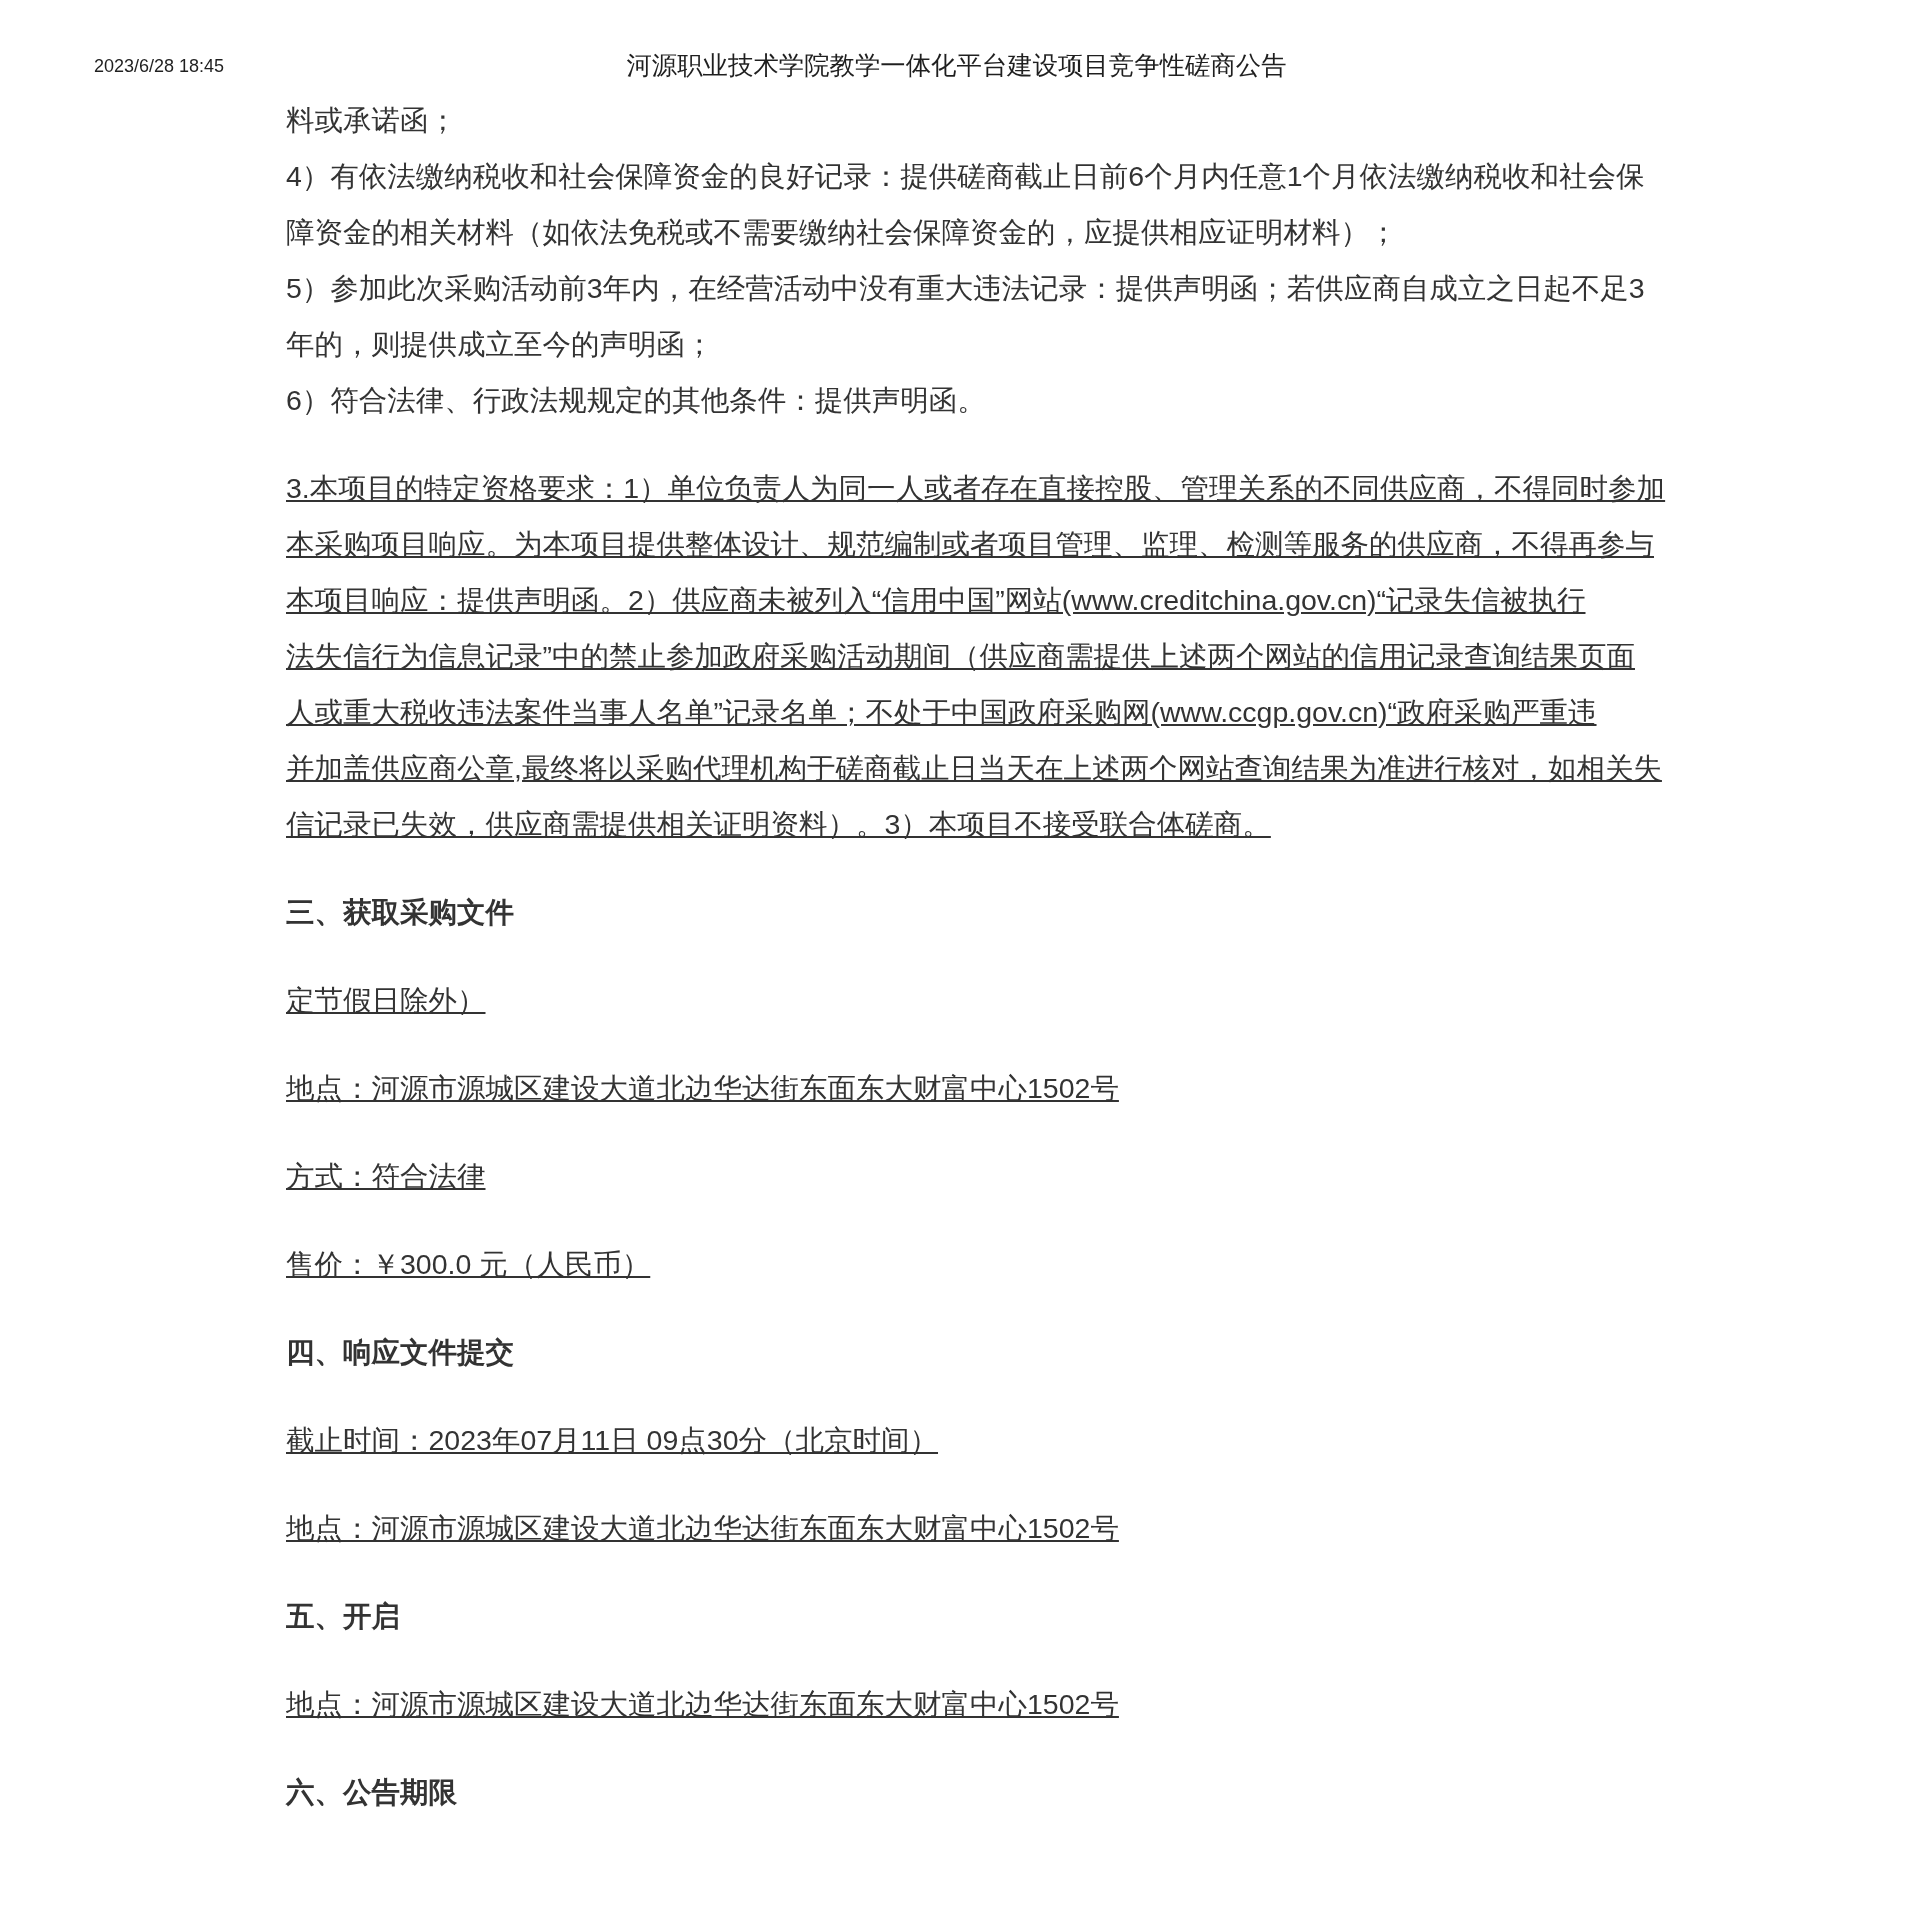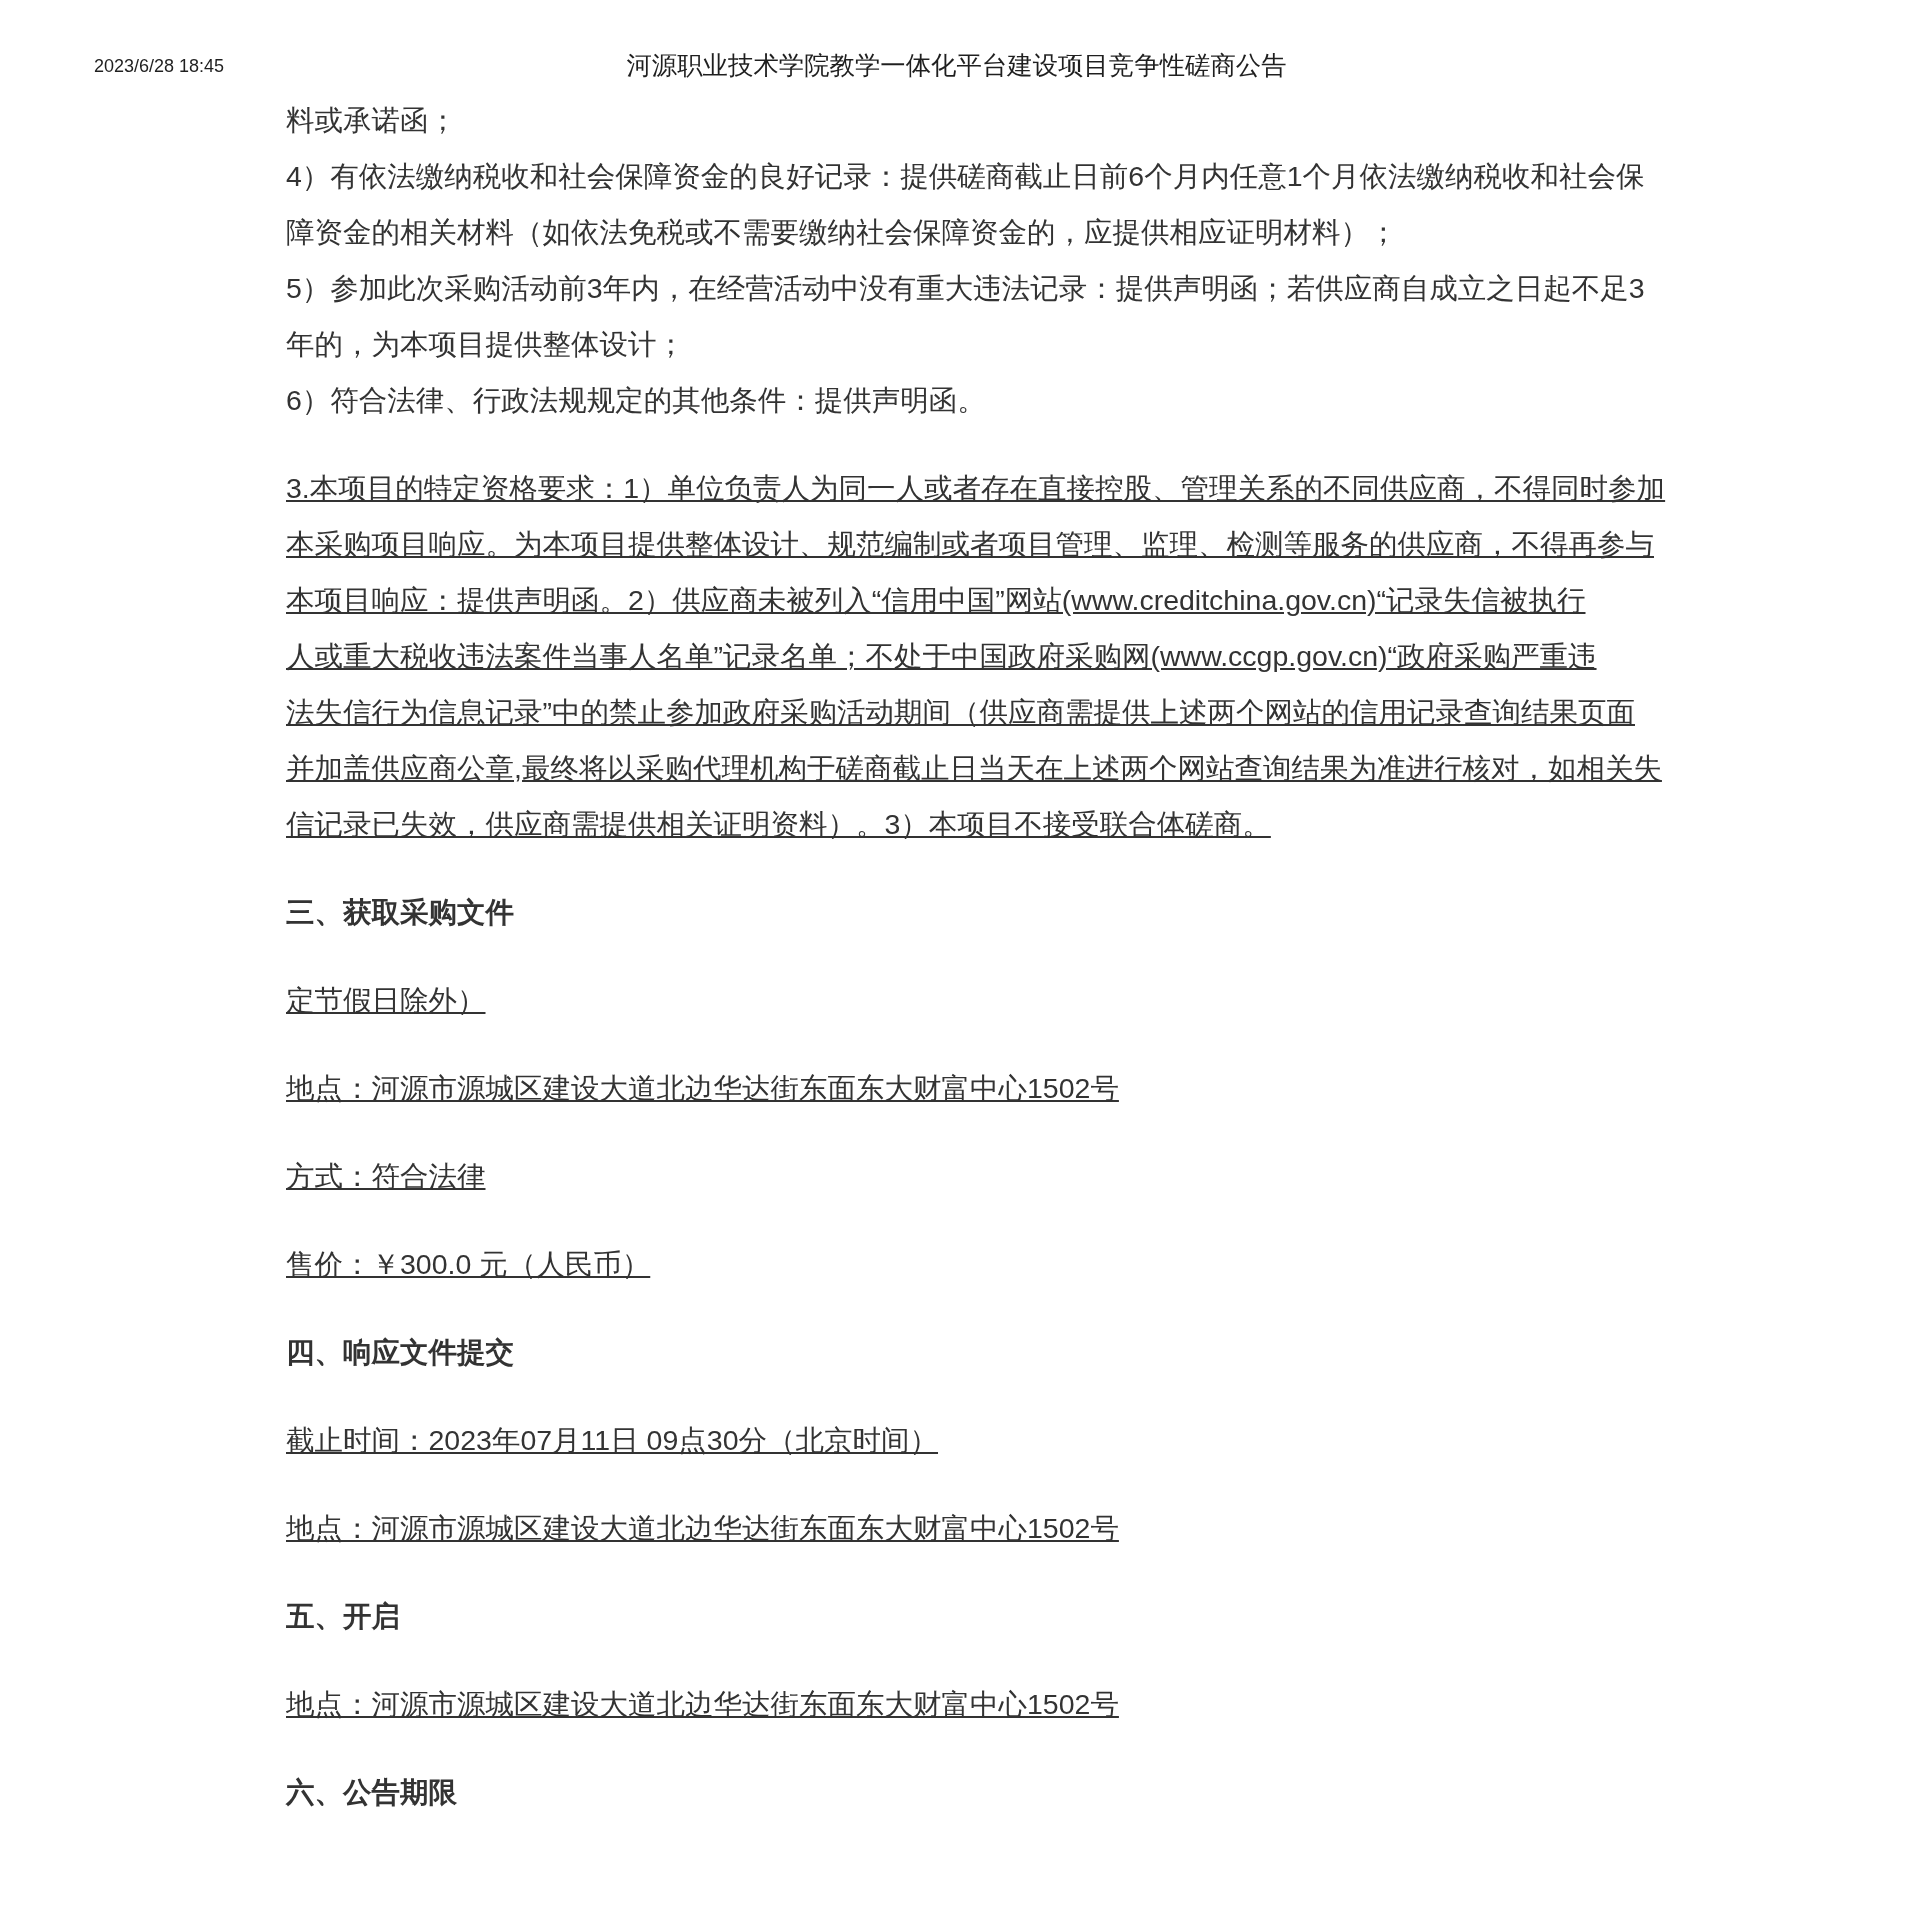--- a/index.html
+++ b/index.html
@@ -47,30 +47,30 @@
     <span class="ph-title">河源职业技术学院教学一体化平台建设项目竞争性磋商公告</span>
   </div>
 
   <div class="content">
 
     <div class="block">
       <div class="line">料或承诺函；</div>
       <div class="line">4）有依法缴纳税收和社会保障资金的良好记录：提供磋商截止日前6个月内任意1个月依法缴纳税收和社会保</div>
       <div class="line">障资金的相关材料（如依法免税或不需要缴纳社会保障资金的，应提供相应证明材料）；</div>
       <div class="line">5）参加此次采购活动前3年内，在经营活动中没有重大违法记录：提供声明函；若供应商自成立之日起不足3</div>
-      <div class="line">年的，为本项目提供整体设计；</div>
+      <div class="line">年的，则提供成立至今的声明函；</div>
       <div class="line">6）符合法律、行政法规规定的其他条件：提供声明函。</div>
     </div>
 
     <div class="para">
       <div class="line">3.本项目的特定资格要求：1）单位负责人为同一人或者存在直接控股、管理关系的不同供应商，不得同时参加</div>
       <div class="line">本采购项目响应。为本项目提供整体设计、规范编制或者项目管理、监理、检测等服务的供应商，不得再参与</div>
       <div class="line">本项目响应：提供声明函。2）供应商未被列入“信用中国”网站(www.creditchina.gov.cn)“记录失信被执行</div>
+      <div class="line">法失信行为信息记录”中的禁止参加政府采购活动期间（供应商需提供上述两个网站的信用记录查询结果页面</div>
       <div class="line">人或重大税收违法案件当事人名单”记录名单；不处于中国政府采购网(www.ccgp.gov.cn)“政府采购严重违</div>
-      <div class="line">法失信行为信息记录”中的禁止参加政府采购活动期间（供应商需提供上述两个网站的信用记录查询结果页面</div>
       <div class="line">并加盖供应商公章,最终将以采购代理机构于磋商截止日当天在上述两个网站查询结果为准进行核对，如相关失</div>
       <div class="line">信记录已失效，供应商需提供相关证明资料）。3）本项目不接受联合体磋商。</div>
     </div>
 
     <div class="sec-heading">三、获取采购文件</div>
     <div class="para">
       <div class="line">定节假日除外）</div>
     </div>
     <div class="para">
       <div class="line">地点：河源市源城区建设大道北边华达街东面东大财富中心1502号</div>

